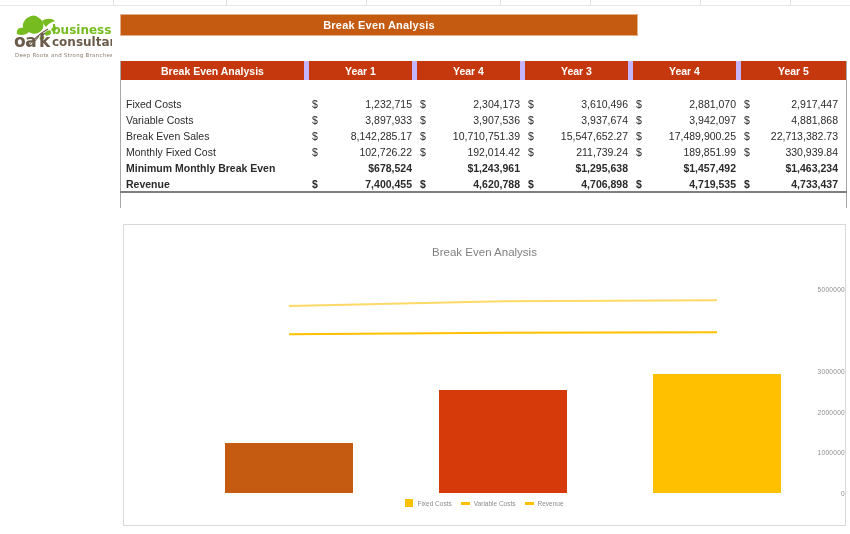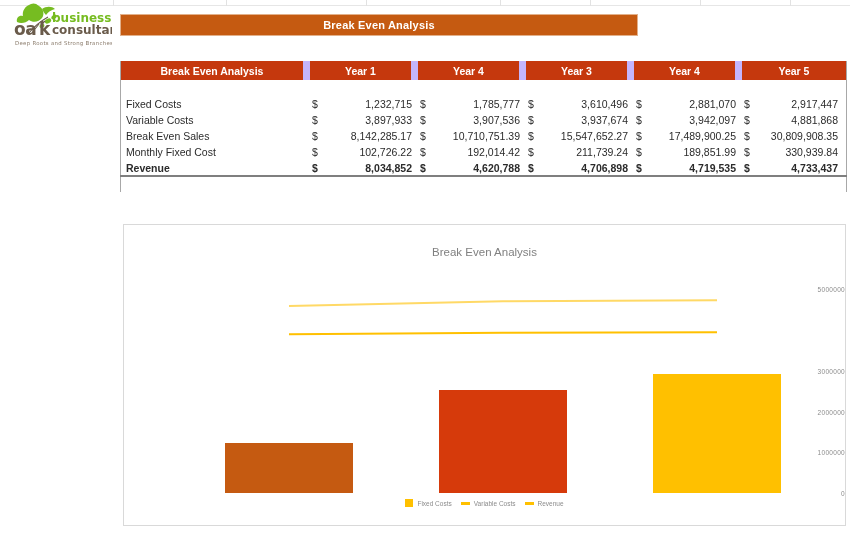--- a/index.html
+++ b/index.html
@@ -21,21 +21,21 @@
   }
   .sheet-rules i {
     position: absolute;
     top: 0; width: 1px; height: 6px;
     background: #e2e2e2;
   }
 
   
   .logo-wrap {
     position: absolute;
-    left: 8px; top: 0;
+    left: 8px; top: 12px;
     width: 104px; height: 52px;
   }
   .logo-svg { display: block; }
 
   
   .title-banner {
     position: absolute;
     left: 120px; top: 14px;
     width: 518px; height: 22px;
     background: #c55a11;
@@ -62,21 +62,21 @@
     color: #2b2b2b;
     table-layout: fixed;
   }
   table.bea thead th {
     background: #c5380d;
     color: #ffffff;
     font-size: 10.5px;
     font-weight: bold;
     height: 19px;
     text-align: center;
-    border-left: 7px solid #c4b5fd;
+    border-left: 5px solid #c4b5fd;
     border-right: 1px solid #cfcfcf;
   }
   table.bea thead th:first-child { border-left: 1px solid #a8a8a8; }
   table.bea thead th:last-child  { border-right: 1px solid #a8a8a8; }
 
   table.bea tbody td {
     height: 16px;
     padding: 0 2px;
     border-left: 1px solid #ffffff;
     border-right: 1px solid #ffffff;
@@ -210,52 +210,60 @@
           <td>&nbsp;</td>
           <td>&nbsp;</td>
           <td>&nbsp;</td>
           <td>&nbsp;</td>
           <td>&nbsp;</td>
           <td>&nbsp;</td>
         </tr>
         <tr>
           <td class="label">Fixed Costs</td>
           <td class="val"><span style="float: left; padding-left: 3px;">$</span><span>1,232,715</span></td>
-          <td class="val"><span style="float: left; padding-left: 3px;">$</span><span>1,785,777</span></td>
+          <td class="val"><span style="float: left; padding-left: 3px;">$</span><span>2,304,173</span></td>
           <td class="val"><span style="float: left; padding-left: 3px;">$</span><span>3,610,496</span></td>
           <td class="val"><span style="float: left; padding-left: 3px;">$</span><span>2,881,070</span></td>
           <td class="val"><span style="float: left; padding-left: 3px;">$</span><span>2,917,447</span></td>
         </tr>
         <tr>
           <td class="label">Variable Costs</td>
           <td class="val"><span style="float: left; padding-left: 3px;">$</span><span>3,897,933</span></td>
           <td class="val"><span style="float: left; padding-left: 3px;">$</span><span>3,907,536</span></td>
           <td class="val"><span style="float: left; padding-left: 3px;">$</span><span>3,937,674</span></td>
           <td class="val"><span style="float: left; padding-left: 3px;">$</span><span>3,942,097</span></td>
           <td class="val"><span style="float: left; padding-left: 3px;">$</span><span>4,881,868</span></td>
         </tr>
         <tr>
           <td class="label">Break Even Sales</td>
           <td class="val"><span style="float: left; padding-left: 3px;">$</span><span>8,142,285.17</span></td>
           <td class="val"><span style="float: left; padding-left: 3px;">$</span><span>10,710,751.39</span></td>
           <td class="val"><span style="float: left; padding-left: 3px;">$</span><span>15,547,652.27</span></td>
           <td class="val"><span style="float: left; padding-left: 3px;">$</span><span>17,489,900.25</span></td>
-          <td class="val"><span style="float: left; padding-left: 3px;">$</span><span>30,809,908.35</span></td>
+          <td class="val"><span style="float: left; padding-left: 3px;">$</span><span>22,713,382.73</span></td>
         </tr>
         <tr>
           <td class="label">Monthly Fixed Cost</td>
           <td class="val"><span style="float: left; padding-left: 3px;">$</span><span>102,726.22</span></td>
           <td class="val"><span style="float: left; padding-left: 3px;">$</span><span>192,014.42</span></td>
           <td class="val"><span style="float: left; padding-left: 3px;">$</span><span>211,739.24</span></td>
           <td class="val"><span style="float: left; padding-left: 3px;">$</span><span>189,851.99</span></td>
           <td class="val"><span style="float: left; padding-left: 3px;">$</span><span>330,939.84</span></td>
         </tr>
+        <tr class="bold">
+          <td class="label">Minimum Monthly Break Even</td>
+          <td class="val">$678,524</td>
+          <td class="val">$1,243,961</td>
+          <td class="val">$1,295,638</td>
+          <td class="val">$1,457,492</td>
+          <td class="val">$1,463,234</td>
+        </tr>
         <tr class="bold last">
           <td class="label">Revenue</td>
-          <td class="val"><span style="float: left; padding-left: 3px;">$</span><span>8,034,852</span></td>
+          <td class="val"><span style="float: left; padding-left: 3px;">$</span><span>7,400,455</span></td>
           <td class="val"><span style="float: left; padding-left: 3px;">$</span><span>4,620,788</span></td>
           <td class="val"><span style="float: left; padding-left: 3px;">$</span><span>4,706,898</span></td>
           <td class="val"><span style="float: left; padding-left: 3px;">$</span><span>4,719,535</span></td>
           <td class="val"><span style="float: left; padding-left: 3px;">$</span><span>4,733,437</span></td>
         </tr>
         <tr class="lastpad">
           <td>&nbsp;</td>
           <td>&nbsp;</td>
           <td>&nbsp;</td>
           <td>&nbsp;</td>

